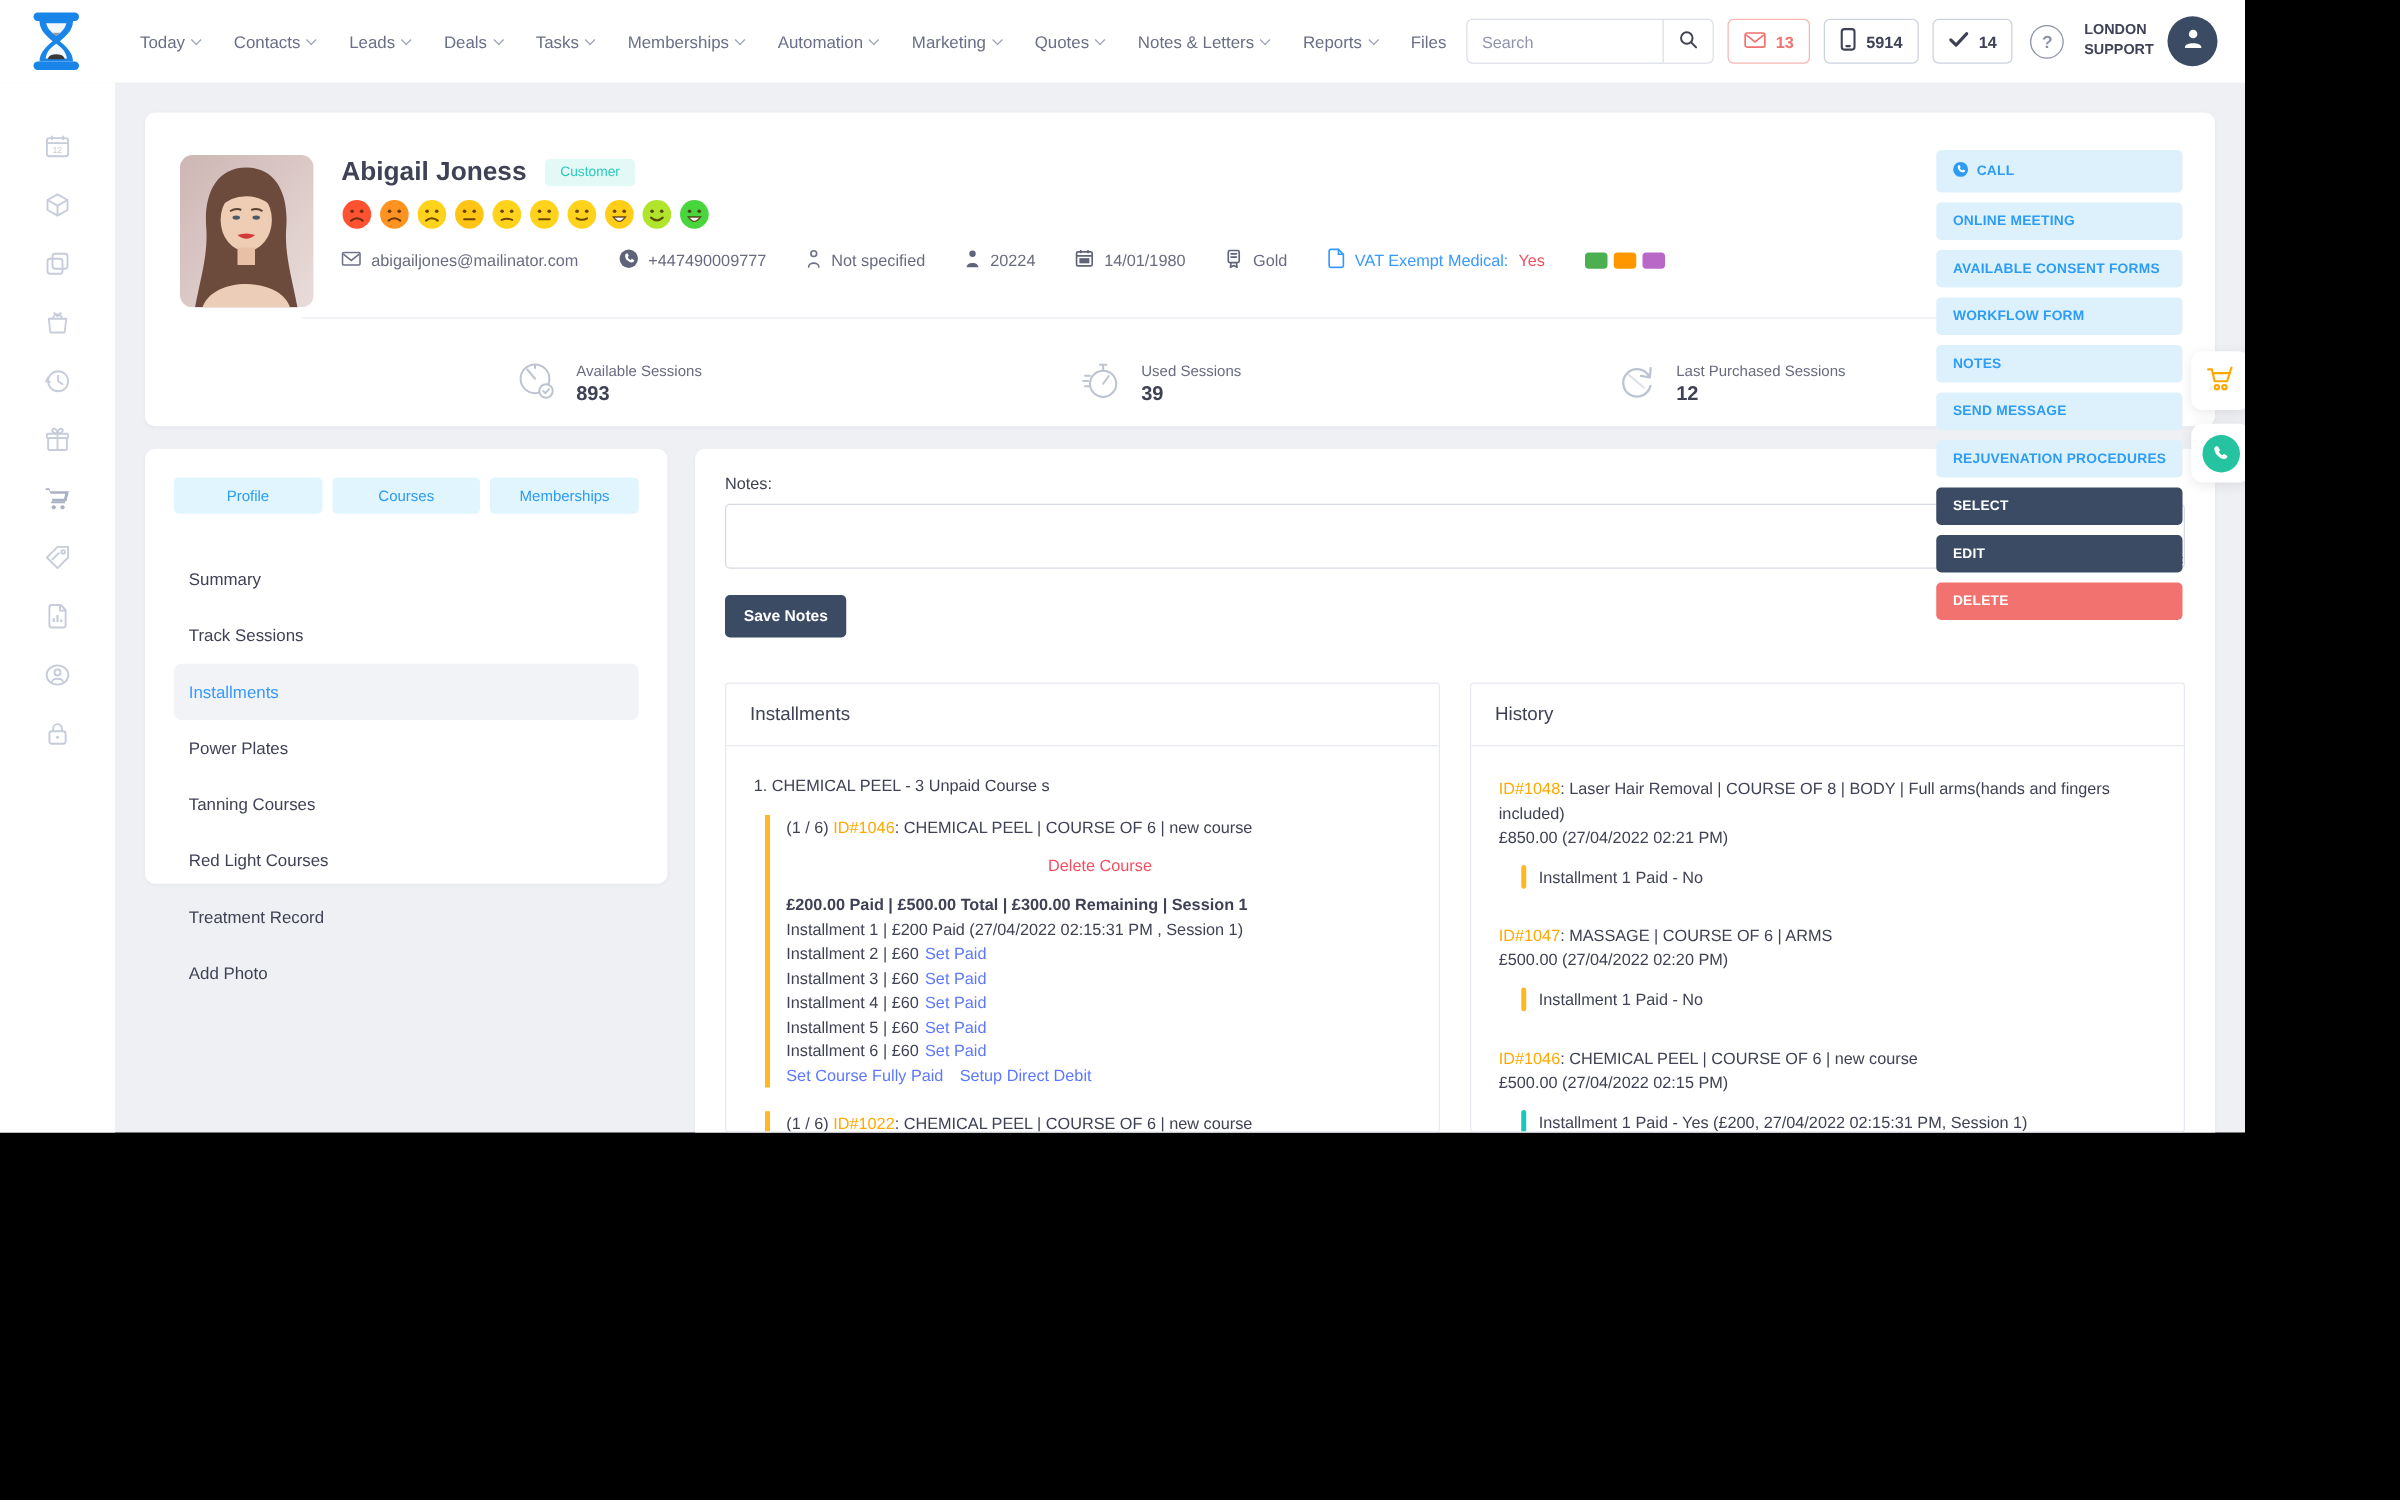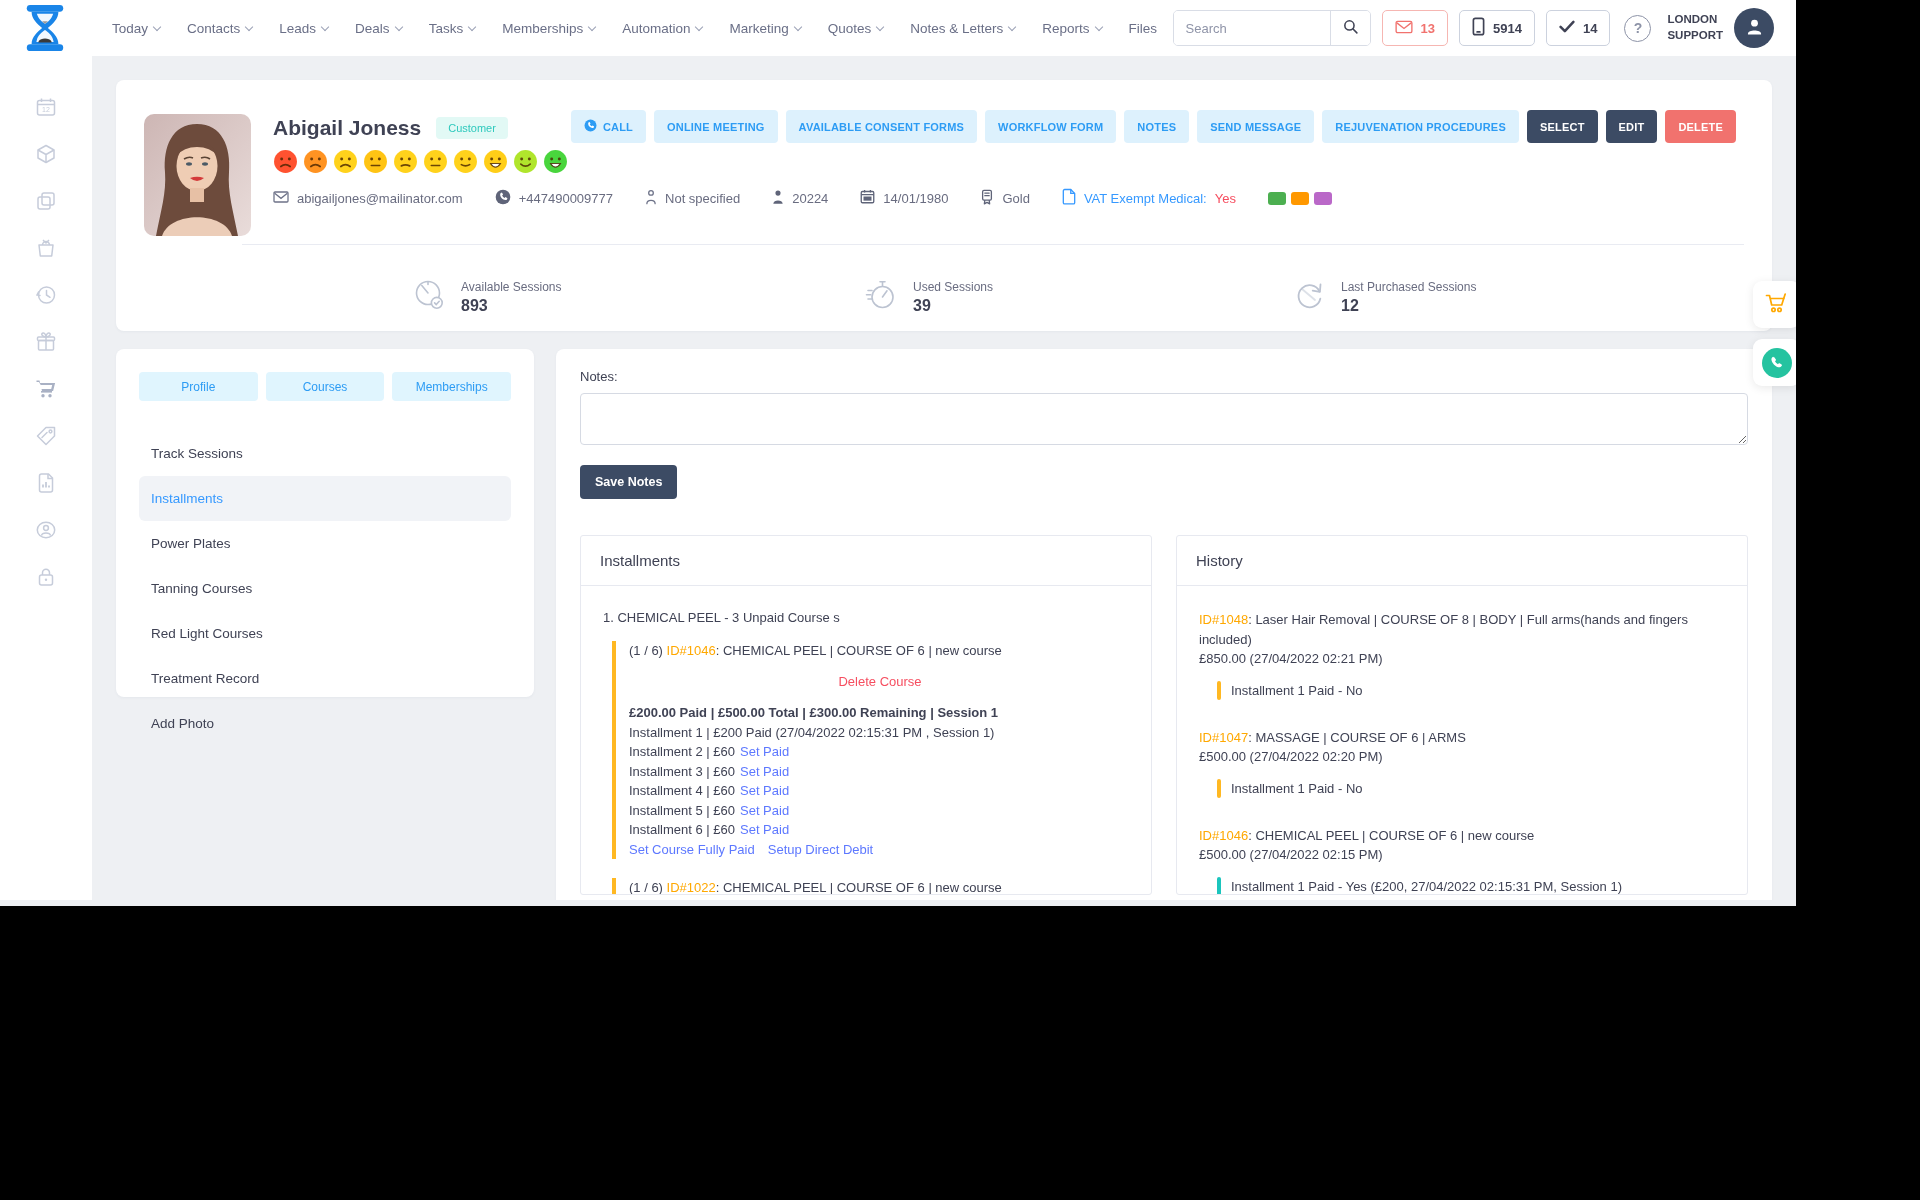--- a/index.html
+++ b/index.html
@@ -1,20 +1,20 @@
 <!DOCTYPE html>
 <html><head>
 <meta charset="utf-8">
 <style>
   * { box-sizing: border-box; margin: 0; padding: 0; }
   body { width: 1920px; height: 1200px; background: #000; font-family: "Liberation Sans", sans-serif; position: relative; }
   .screen { position: absolute; left: 0; top: 0; width: 1796px; height: 906px; background: #eef0f3; overflow: hidden; }
 
   
-  .topbar { height: 56px; background: #fff; display: flex; align-items: center; padding: 0 22px; position: relative; z-index: 5; justify-content: space-between; }
+  .topbar { height: 66px; background: #fff; display: flex; align-items: center; padding: 0 22px; position: relative; z-index: 5; justify-content: space-between; }
   .logo { width: 46px; height: 50px; display: flex; align-items: center; }
   .mainnav { display: flex; gap: 27px; margin-left: 44px; }
   .nav-item { display: flex; align-items: center; gap: 6px; font-size: 13.5px; color: #6a6f87; cursor: pointer; white-space: nowrap; }
   .chev { width: 6px; height: 6px; border-right: 1.4px solid #9aa0b5; border-bottom: 1.4px solid #9aa0b5; transform: rotate(45deg); margin-top: -3px; }
   .top-right { margin-left: auto; display: flex; align-items: center; gap: 11px; }
   .search { width: 198px; height: 36px; border: 1px solid #d9dde6; border-radius: 5px; display: flex; background: #fff; overflow: hidden; }
   .search input { border: 0; outline: none; flex: 1; min-width: 0; padding: 0 12px; font-size: 13px; color: #3f4254; font-family: inherit; }
   .search input::placeholder { color: #8f94a8; }
   .search button { width: 40px; border: 0; border-left: 1px solid #d9dde6; background: #fff; display: flex; align-items: center; justify-content: center; cursor: pointer; }
   .badge { height: 36px; display: flex; align-items: center; gap: 8px; padding: 0 12px; border-radius: 5px; font-size: 13px; font-weight: 700; cursor: pointer; background:#fff; }
@@ -25,21 +25,21 @@
   .avatar { width: 40px; height: 40px; border-radius: 50%; background: #3c4b64; display: flex; align-items: center; justify-content: center; cursor: pointer; }
 
   
   .app-body { display: flex; height: 844px; }
   .rail { width: 92px; background: #fff; display: flex; flex-direction: column; align-items: center; padding-top: 40px; gap: 25px; flex: 0 0 auto; }
   .rail .ric { width: 22px; height: 22px; display: flex; align-items: center; justify-content: center; cursor: pointer; }
   .content { flex: 1; padding: 24px 24px 0; overflow: hidden; }
 
   
   .profile-card { background: #fff; border-radius: 8px; padding: 34px 28px 22px; position: relative; box-shadow: 0 1px 3px rgba(56,71,109,.05); }
-  .actions { position: absolute; top: 30px; right: 36px; display: flex; gap: 8px; }
+  .actions { position: absolute; top: 30px; right: 26px; display: flex; gap: 8px; flex-direction: column; }
   .btn { border: 0; border-radius: 4px; font-size: 11px; font-weight: 700; letter-spacing: .2px; padding: 9px 13px; cursor: pointer; font-family: inherit; display: flex; align-items: center; gap: 6px; }
   .btn-light { background: #ddf1fd; color: #2d9cf4; }
   .btn-navy { background: #3c4b64; color: #fff; }
   .btn-red { background: #f1726e; color: #fff; }
   .profile-top { display: flex; }
   .photo { width: 107px; height: 122px; border-radius: 10px; overflow: hidden; flex: 0 0 auto; }
   .pmain { margin-left: 22px; padding-top: 2px; flex: 1; min-width: 0; }
   .name-row { display: flex; align-items: center; gap: 15px; }
   .name { font-size: 21px; font-weight: 700; color: #3f4254; }
   .cust-badge { background: #e2f9f5; color: #2ec9bd; font-size: 11px; font-weight: 400; padding: 5px 12px; border-radius: 4px; }
@@ -526,20 +526,21 @@
       </section>
 
       <div class="lower">
         <section class="side-card">
           <div class="tabs">
             <span class="tab">Profile</span>
             <span class="tab">Courses</span>
             <span class="tab">Memberships</span>
           </div>
           <div class="menu">
+            <div class="mitem">Summary</div>
             <div class="mitem">Track Sessions</div>
             <div class="mitem active">Installments</div>
             <div class="mitem">Power Plates</div>
             <div class="mitem">Tanning Courses</div>
             <div class="mitem">Red Light Courses</div>
             <div class="mitem">Treatment Record</div>
             <div class="mitem">Add Photo</div>
           </div>
         </section>
 

